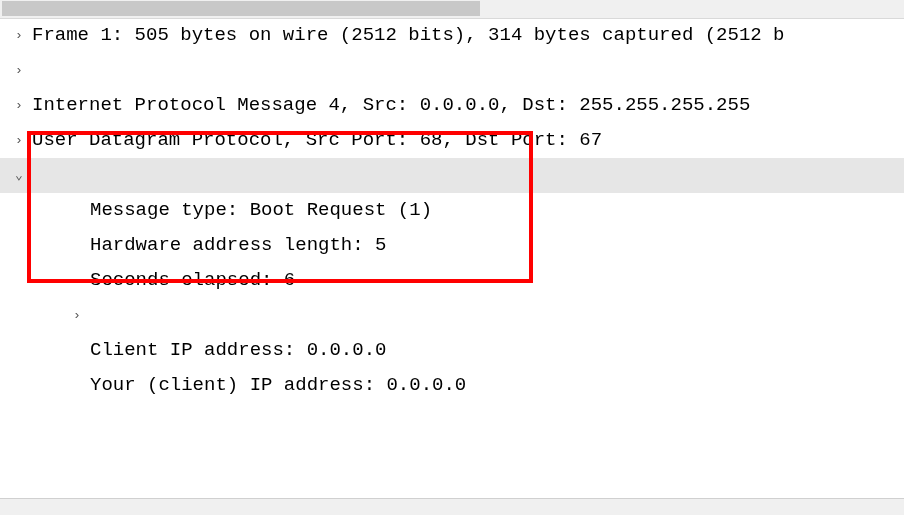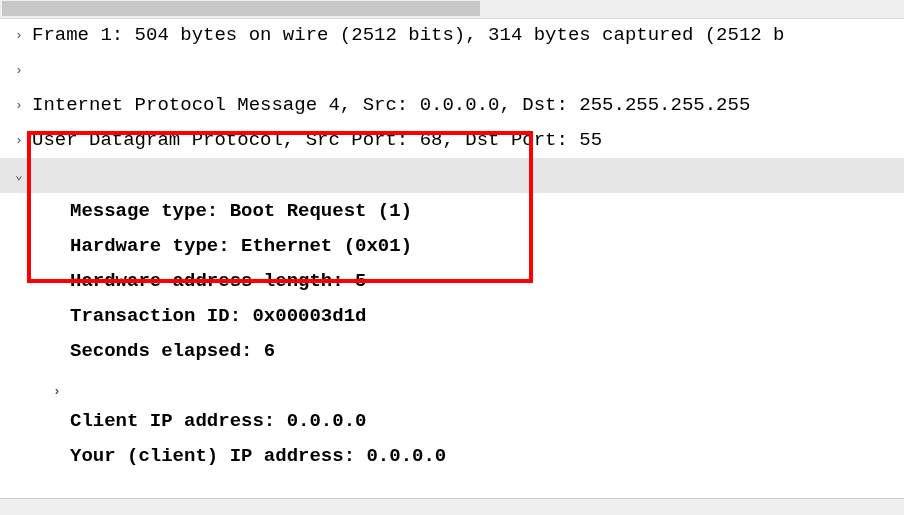--- a/index.html
+++ b/index.html
@@ -62,24 +62,23 @@
     width: 18px;
     justify-content: center;
     align-items: center;
     color: #555;
     font-size: 13px;
     margin-right: 4px;
     user-select: none;
   }
   .child-row {
     display: flex;
-    align-items: flex-end;
+    align-items: center;
     height: 35px;
-    padding-left: 48px;
-    font-weight: bold;
+    padding-left: 68px;
   }
   .child-arrow {
     display: inline-flex;
     width: 18px;
     justify-content: center;
     align-items: center;
     color: #555;
     font-size: 13px;
     margin-right: 4px;
     user-select: none;
@@ -109,57 +108,51 @@
 <div class="panel">
 
   <div class="top-scroll-track">
     <div class="top-scroll-thumb"></div>
   </div>
 
   <div class="tree">
 
     <div class="row">
       <span class="arrow">›</span>
-      <span>Frame 1: 504 bytes on wire (2512 bits), 314 bytes captured (2512 b</span>
+      <span>Frame 1: 505 bytes on wire (2512 bits), 314 bytes captured (2512 b</span>
     </div>
 
     <div class="row">
       <span class="arrow">›</span>
     </div>
 
     <div class="row">
       <span class="arrow">›</span>
       <span>Internet Protocol Message 4, Src: 0.0.0.0, Dst: 255.255.255.255</span>
     </div>
 
     <div class="row">
       <span class="arrow">›</span>
-      <span>User Datagram Protocol, Src Port: 68, Dst Port: 55</span>
+      <span>User Datagram Protocol, Src Port: 68, Dst Port: 67</span>
     </div>
 
     <div class="row selected">
       <span class="arrow">⌄</span>
     </div>
 
     <div class="child-row">
       <span class="child-text">Message type: Boot Request (1)</span>
     </div>
 
-    <div class="child-row">
-      <span class="child-text">Hardware type: Ethernet (0x01)</span>
-    </div>
 
     <div class="child-row">
       <span class="child-text">Hardware address length: 5</span>
     </div>
 
 
-    <div class="child-row">
-      <span class="child-text">Transaction ID: 0x00003d1d</span>
-    </div>
 
     <div class="child-row">
       <span class="child-text">Seconds elapsed: 6</span>
     </div>
 
     <div class="child-row">
       <span class="child-arrow">›</span>
     </div>
 
     <div class="child-row">

